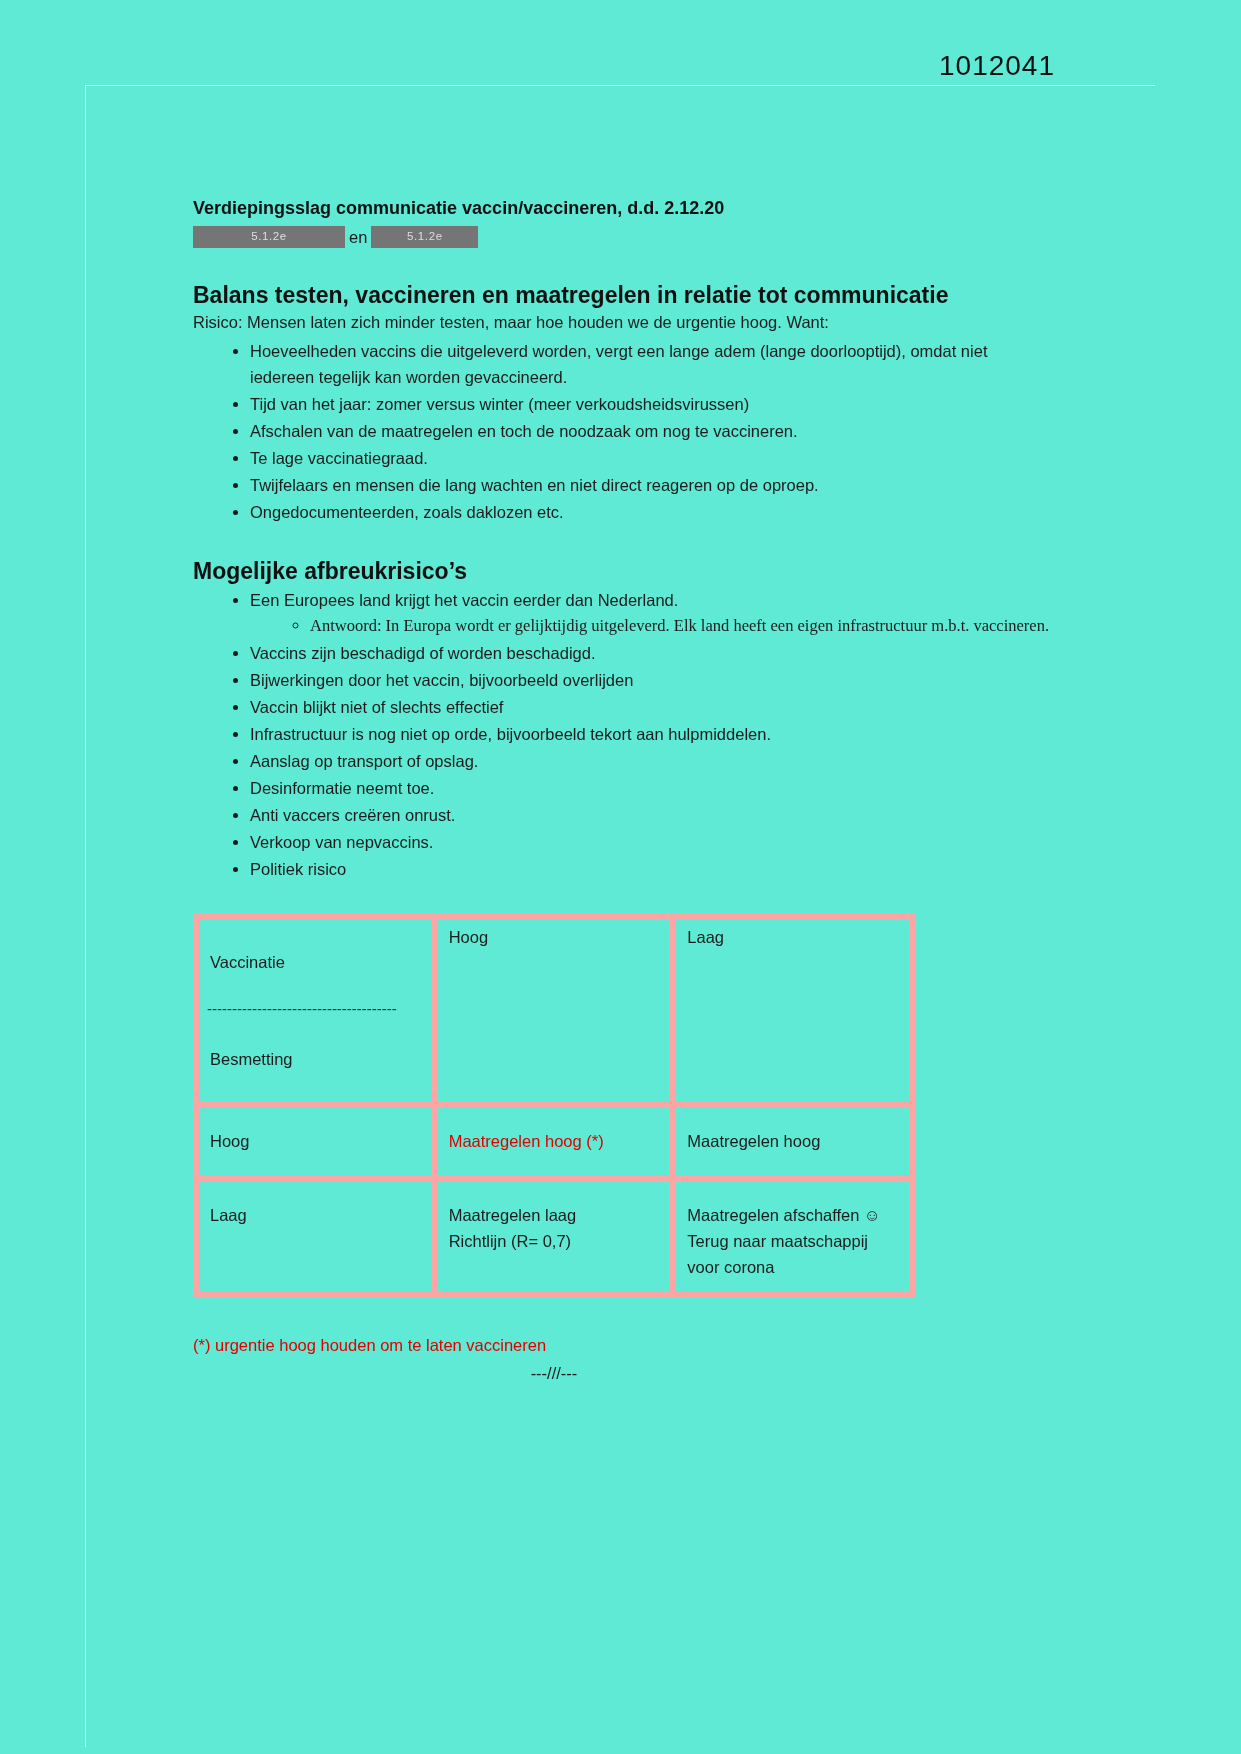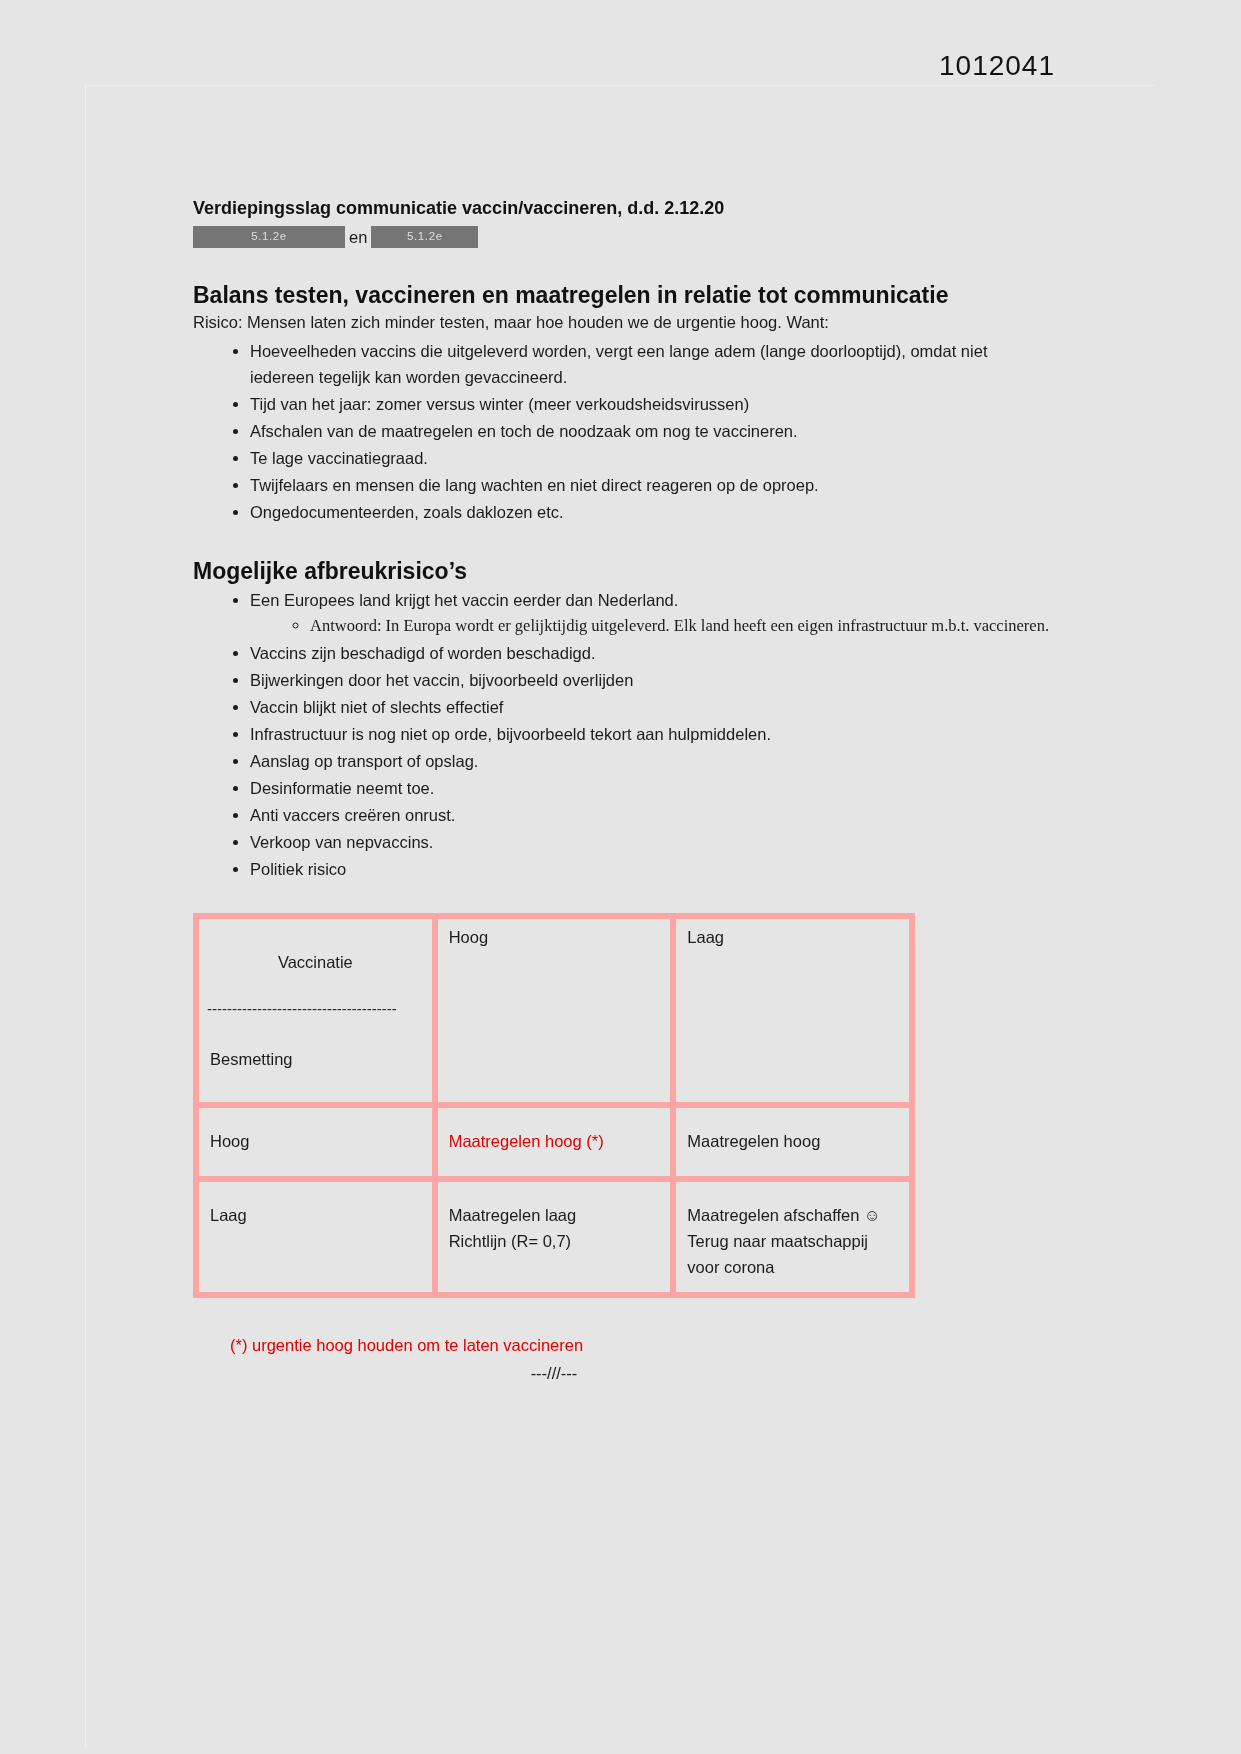--- a/index.html
+++ b/index.html
@@ -5,21 +5,21 @@
   * { margin: 0; padding: 0; box-sizing: border-box; }
   html, body { background: #ffffff; }
   body {
     font-family: "Liberation Sans", sans-serif;
     color: #1c1c1c;
   }
   .page {
     position: relative;
     width: 1241px;
     height: 1754px;
-    background: #e5e5e5;
+    background: #5eead4;
     overflow: hidden;
   }
   .page-edge {
     position: absolute;
     left: 85px;
     top: 85px;
     width: 1070px;
     height: 1662px;
     border-top: 1px solid #ededed;
     border-left: 1px solid #f0f0f0;
@@ -102,35 +102,34 @@
     font-size: 16.5px;
     line-height: 26px;
     white-space: pre-line;
   }
   tr.row-header { height: 68px; }
   tr.row-header td { padding: 5px 11px; }
   tr.row-hoog { height: 74px; }
   tr.row-laag { height: 116px; }
   tr.row-hoog td, tr.row-laag td { padding: 20px 11px 8px; }
   td.corner { padding: 0 !important; }
-  .corner-top { text-align: center; padding: 4px 11px 0; }
+  .corner-top { text-align: left; padding: 4px 11px 0; }
   .corner-divider {
     white-space: nowrap;
     overflow: hidden;
     padding: 0 8px;
     font-size: 15px;
     line-height: 16px;
     color: #2a2a2a;
   }
   .corner-bottom { text-align: left; padding: 3px 11px 4px; }
   .cell-red { color: #e00000; }
   .footnote {
     margin-top: 34px;
     color: #e00000;
-    margin-left: 37px;
   }
   .end-divider {
     width: 722px;
     margin-top: 2px;
     text-align: center;
   }
 </style>
 </head>
 <body>
 

